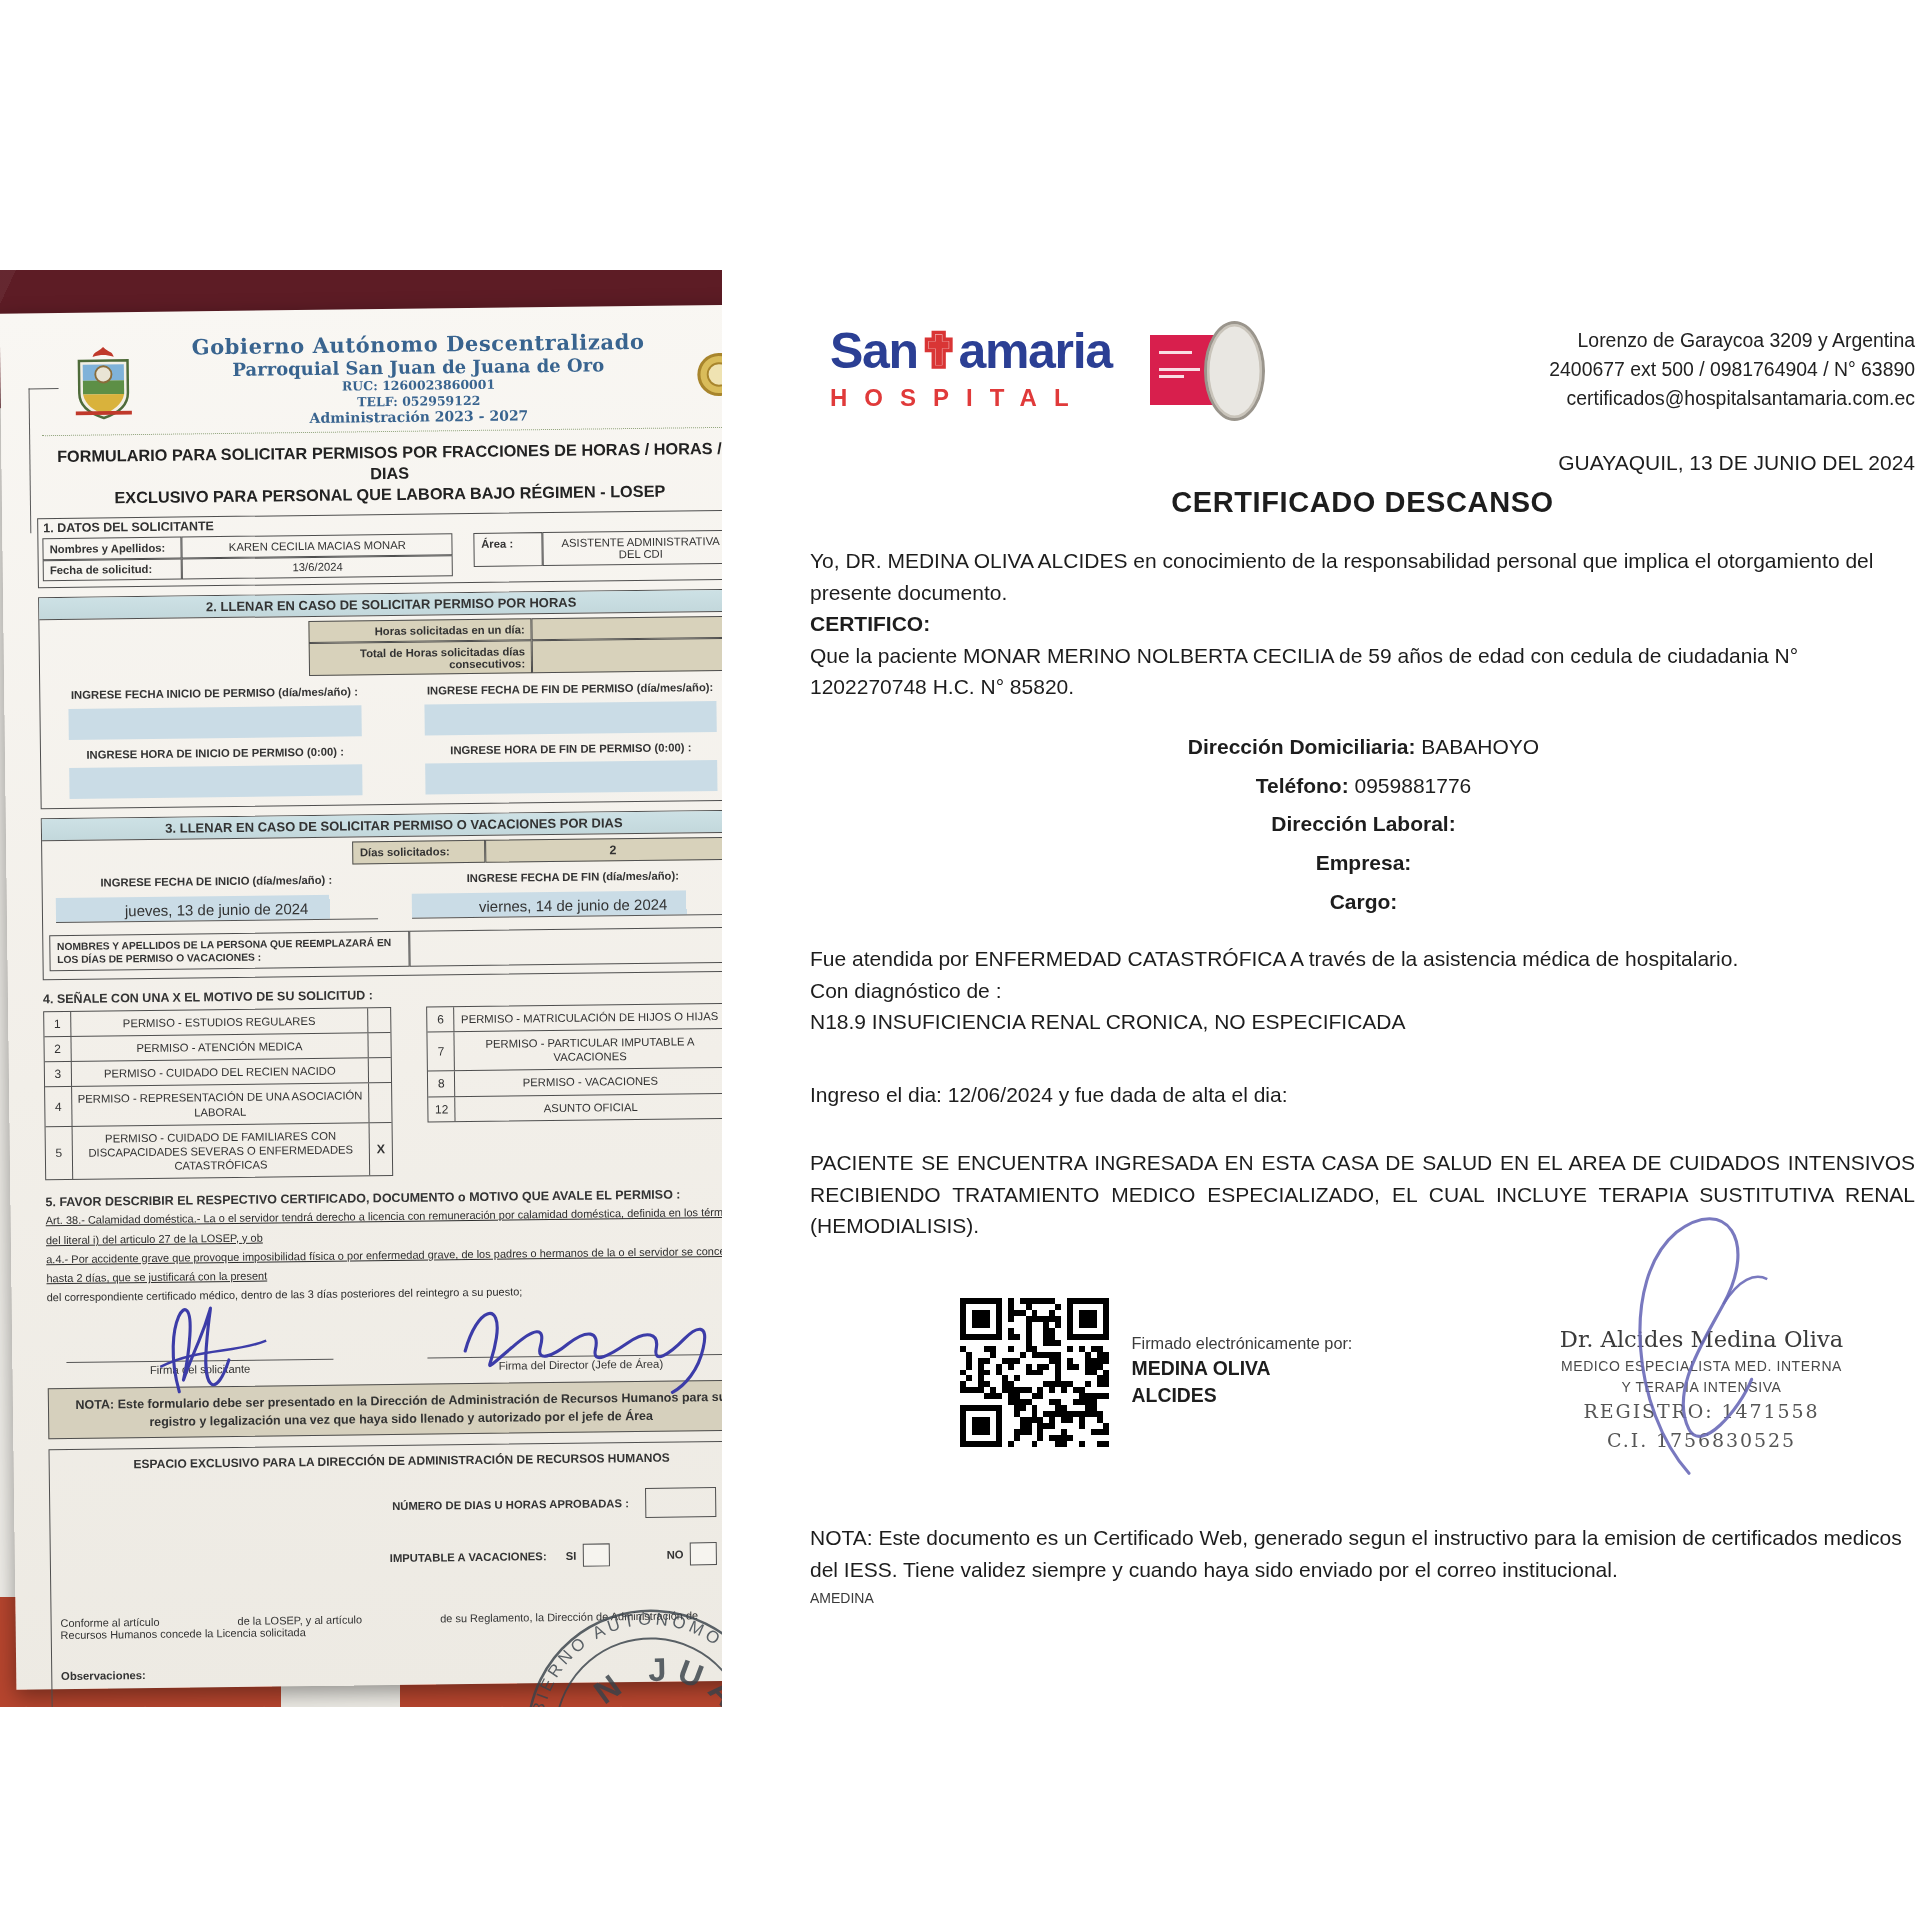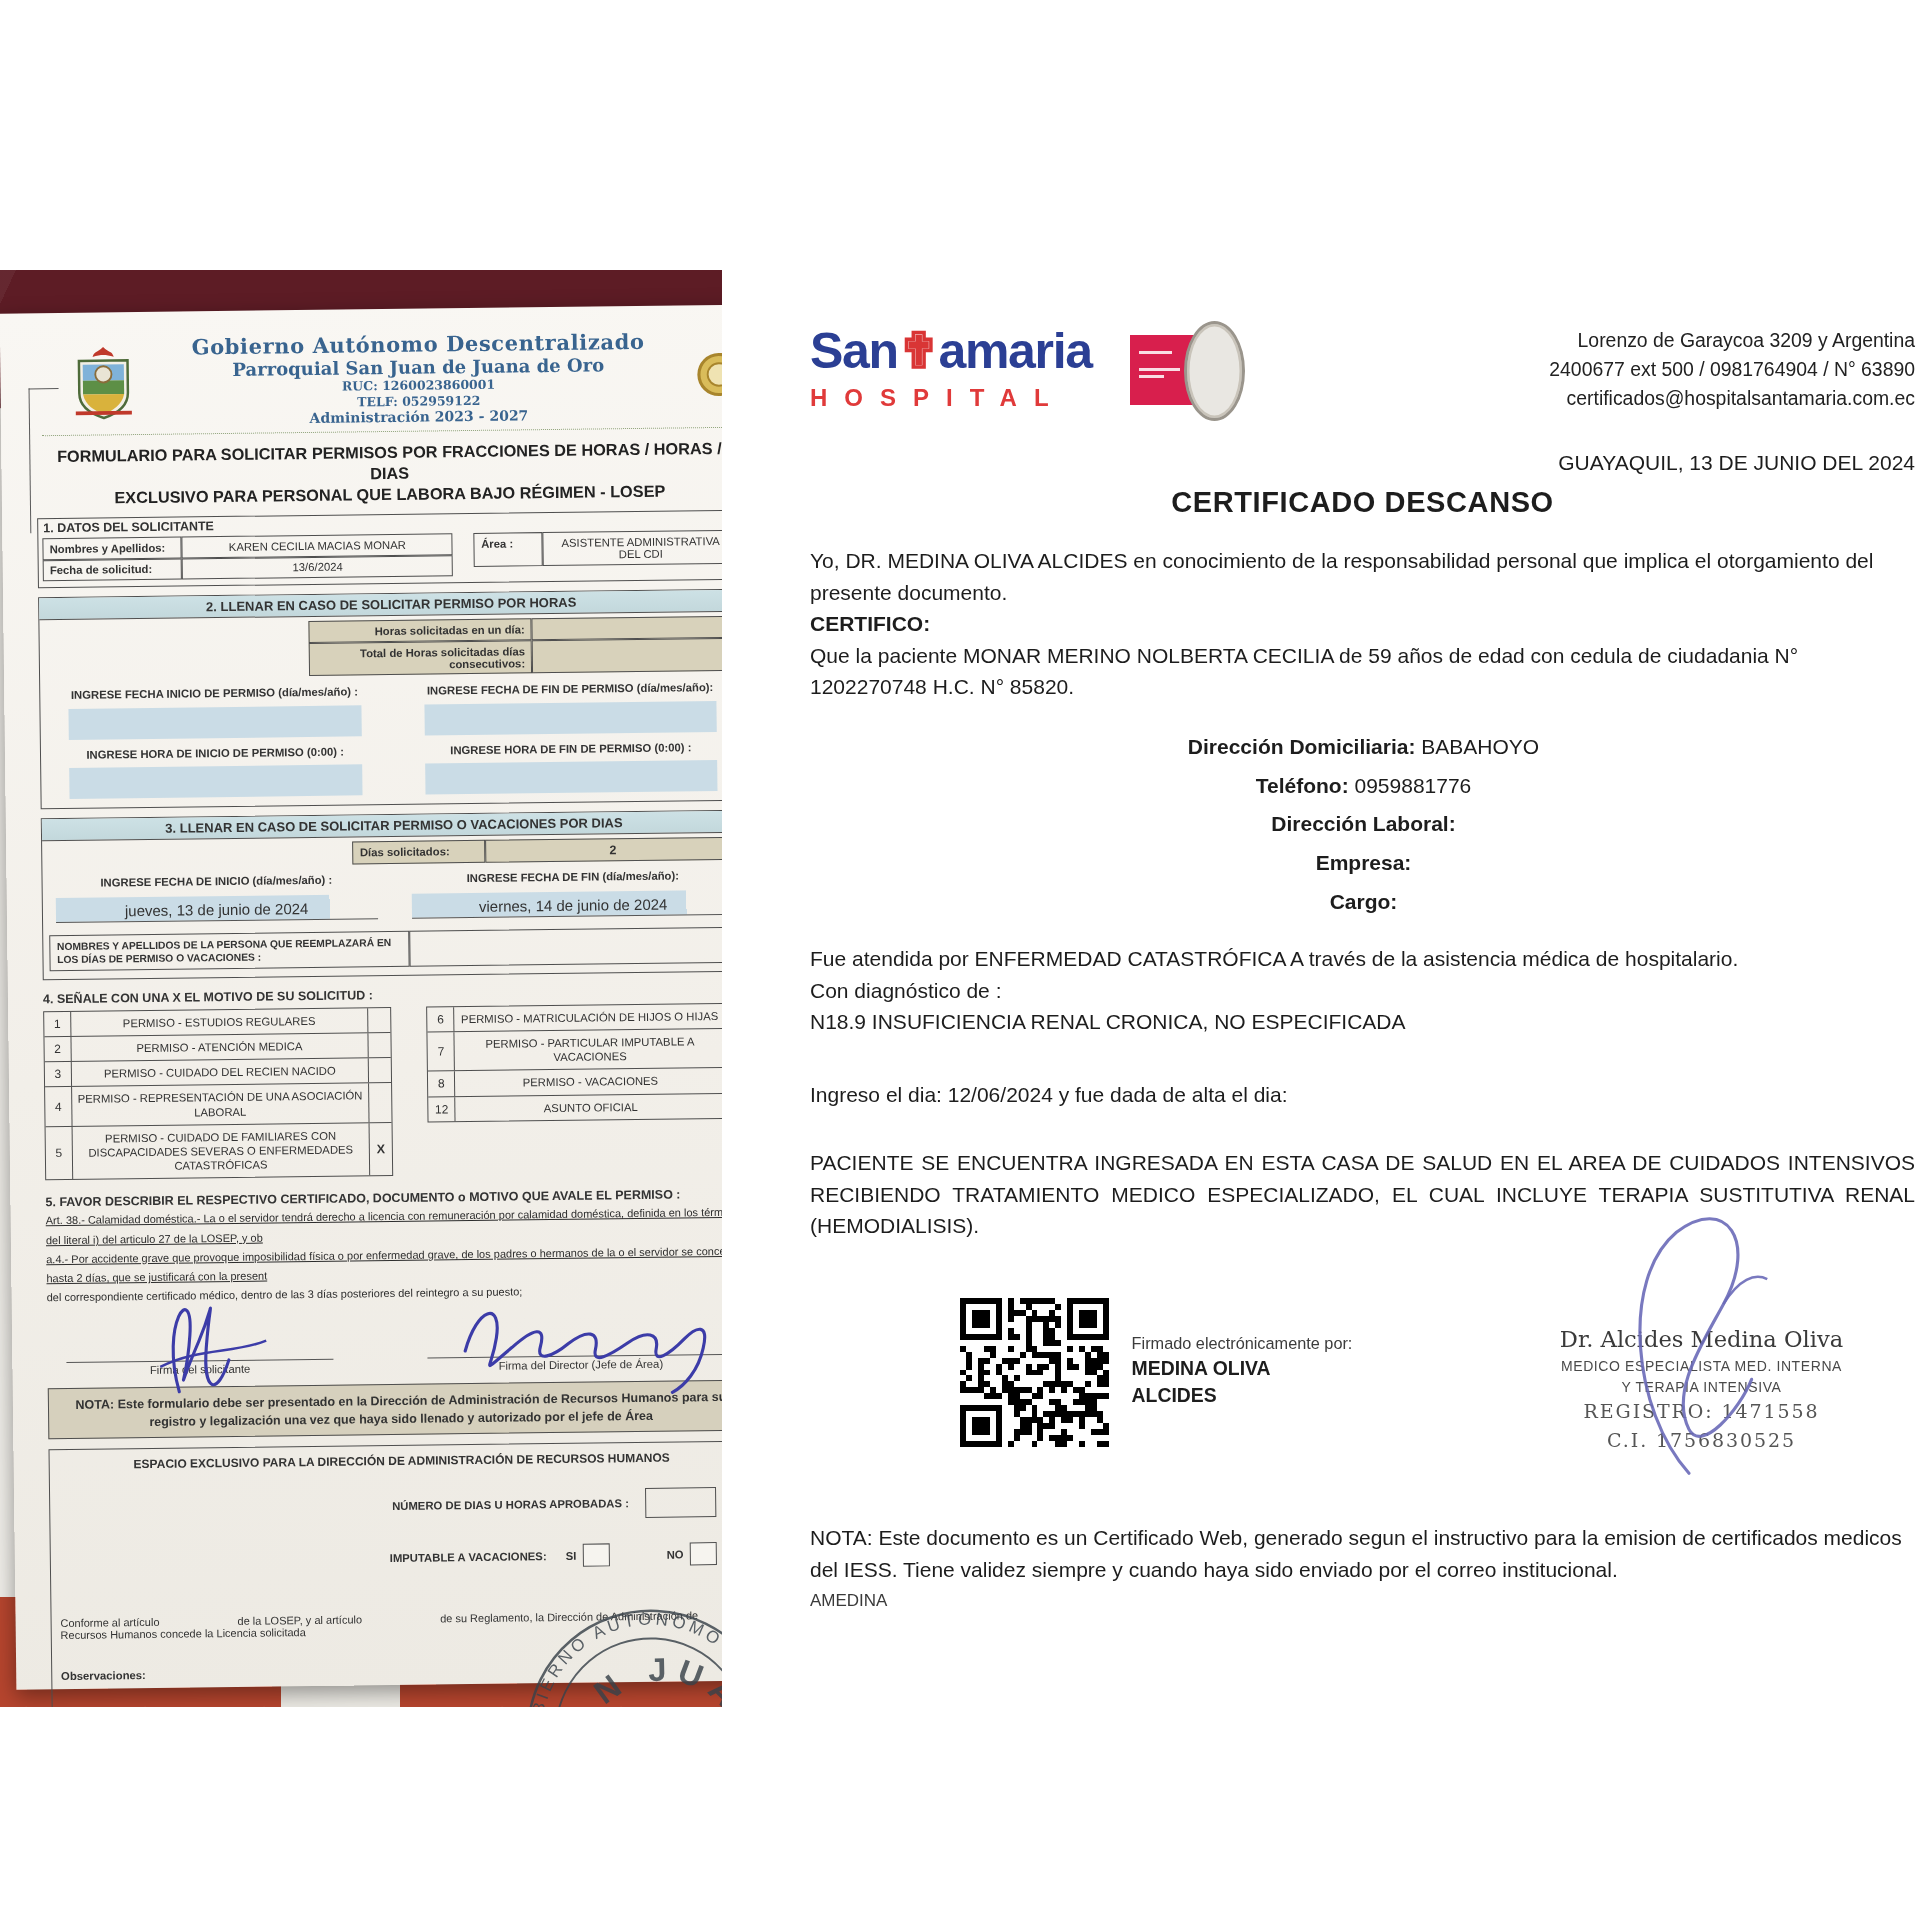--- a/index.html
+++ b/index.html
@@ -64,21 +64,21 @@
   .siglbl{font-size:11.3px;text-align:center;margin-top:2.5px;}
 
   .nota-bar{border:1.3px solid #4e4e4e;background:#d6d0bd;font-weight:bold;font-size:12.5px;
             text-align:center;padding:6.3px 10px;line-height:1.45;margin-top:11.3px;}
 
   .chkbox{display:inline-block;width:25px;height:21px;border:1.3px solid #4e4e4e;vertical-align:middle;background:#f6f4ef;}
   .gap{display:inline-block;width:75px;}
 
   
   .rdoc{position:absolute;left:810px;top:326px;width:1105px;font-size:21px;line-height:1.5;color:#1d1d1d;}
-  .rhead{display:flex;justify-content:space-between;align-items:flex-start;}
+  .rhead{display:flex;justify-content:space-between;align-items:flex-start;margin-left:20px;}
   .logo-wrap{display:flex;align-items:flex-start;gap:38px;}
   .logo-name{font-weight:bold;color:#2b3f94;font-size:50px;letter-spacing:-1.3px;line-height:1;}
   .logo-cross{color:#d93535;}
   .logo-sub{color:#e03a3a;font-weight:bold;font-size:24px;letter-spacing:17px;margin-top:3.8px;}
   .badge{position:relative;width:94px;height:70px;background:#d81f4d;margin-top:8.8px;}
   .badge i{position:absolute;left:8.8px;height:3.1px;background:#ffffff;opacity:.85;}
   .seal{position:absolute;right:-21px;top:-14px;width:55px;height:94px;border-radius:50%;
         background:#e9e7e2;border:3.8px solid #9a958c;box-shadow:inset 0 0 0 2.5px #c9c4ba;}
   .addr{text-align:right;font-size:19.4px;line-height:1.5;color:#222;}
   .dateline{text-align:right;margin-top:31px;}
@@ -89,21 +89,21 @@
   .sig-row{display:flex;justify-content:space-between;margin-top:56px;align-items:flex-start;}
   .qr-block{display:flex;gap:22.6px;margin-left:150px;}
   .qr-cap{font-size:16.3px;color:#3c3c3c;margin-top:33px;}
   .qr-name{font-size:19.4px;font-weight:bold;line-height:1.4;}
   .doc-sig{position:relative;width:351px;margin-right:38px;margin-top:25px;text-align:center;}
   .doc-sig-svg{position:absolute;left:69px;top:-119px;}
   .doc-name{font-family:"DejaVu Serif",serif;font-size:22.6px;color:#3a3a3a;}
   .doc-sub{font-size:14px;color:#4a4a4a;line-height:1.45;letter-spacing:0.6px;}
   .doc-reg{font-family:"DejaVu Serif",serif;font-size:19px;color:#555;letter-spacing:1.9px;}
   .rnota{margin-top:68px;}
-  .amedina{font-size:17px;color:#3a3a3a;margin-top:2.5px;}
+  .amedina{font-size:14px;color:#3a3a3a;margin-top:2.5px;}
 </style>
 </head>
 <body>
 
 <div class="page">
 
   <div class="photo">
     <div class="maroon"></div>
     <div class="cloth"></div>
     <div class="cloth-gap"></div>

